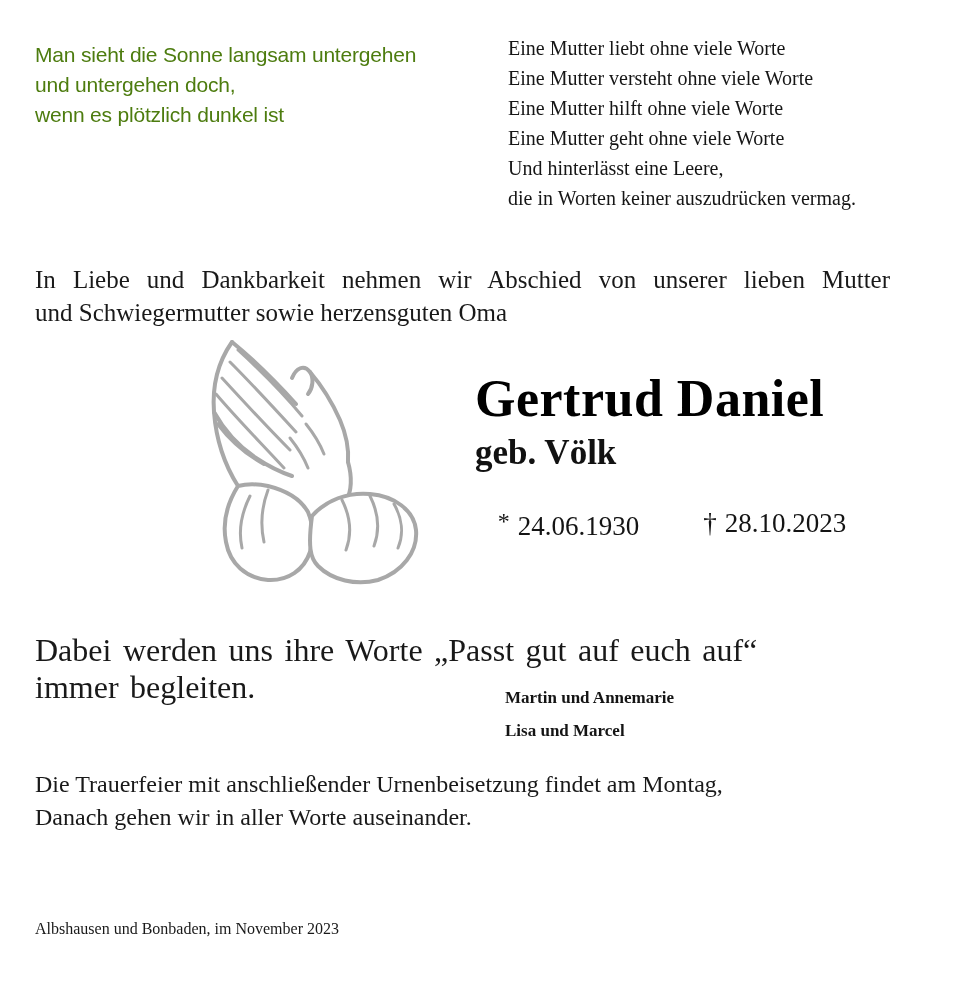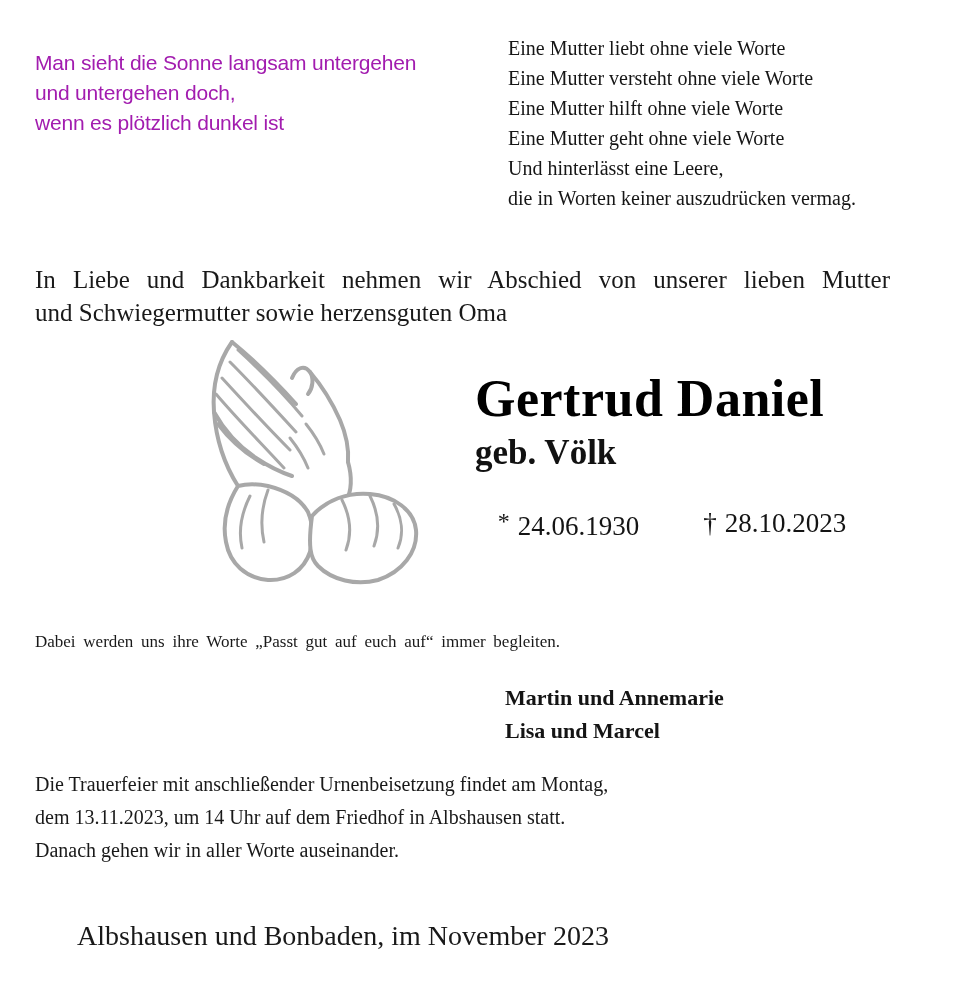--- a/index.html
+++ b/index.html
@@ -15,25 +15,25 @@
     color: #191919;
     overflow: hidden;
   }
   .serif { font-family: "Liberation Serif", serif; }
   .sans  { font-family: "Liberation Sans", sans-serif; }
 
   
   .kafka {
     position: absolute;
     left: 35px;
-    top: 48px;
+    top: 40px;
     font-size: 21px;
     line-height: 30px;
     letter-spacing: -0.2px;
-    color: #a21caf;
+    color: #4d7c0f;
   }
 
   
   .poem {
     position: absolute;
     left: 508px;
     top: 33px;
     font-size: 20px;
     line-height: 30px;
     color: #161616;
@@ -94,51 +94,50 @@
   }
   .dates .sym { padding-right: 8px; }
   .dates .birth .sym { vertical-align: 6px; font-size: 24px; }
 
   
   .tribute {
     position: absolute;
     left: 35px;
     top: 632px;
     width: 800px;
-    font-size: 17px;
+    font-size: 32px;
     word-spacing: 3.5px;
   }
 
   
   .mourners {
     position: absolute;
     left: 505px;
     top: 681px;
-    font-size: 22px;
+    font-size: 17px;
     font-weight: bold;
     line-height: 33px;
     color: #141414;
   }
 
   
   .funeral {
     position: absolute;
     left: 35px;
     top: 768px;
-    font-size: 20px;
+    font-size: 24px;
     line-height: 33px;
   }
 
   
   .closing {
     position: absolute;
     left: 35px;
     top: 920px;
-    font-size: 28px;
-    margin-left: 42px;
+    font-size: 16px;
   }
 </style>
 </head>
 <body>
 
 <div class="page">
 
   <div class="kafka sans">
     <div>Man sieht die Sonne langsam untergehen</div>
     <div>und untergehen doch,</div>
@@ -209,19 +208,18 @@
 
   <div class="tribute serif">Dabei werden uns ihre Worte „Passt gut auf euch auf“ immer begleiten.</div>
 
   <div class="mourners serif">
     <div>Martin und Annemarie</div>
     <div>Lisa und Marcel</div>
   </div>
 
   <div class="funeral serif">
     <div>Die Trauerfeier mit anschließender Urnenbeisetzung findet am Montag,</div>
-    <div>dem 13.11.2023, um 14 Uhr auf dem Friedhof in Albshausen statt.</div>
     <div>Danach gehen wir in aller Worte auseinander.</div>
   </div>
 
   <div class="closing serif">Albshausen und Bonbaden, im November 2023</div>
 
 </div>
 
 </body></html>

